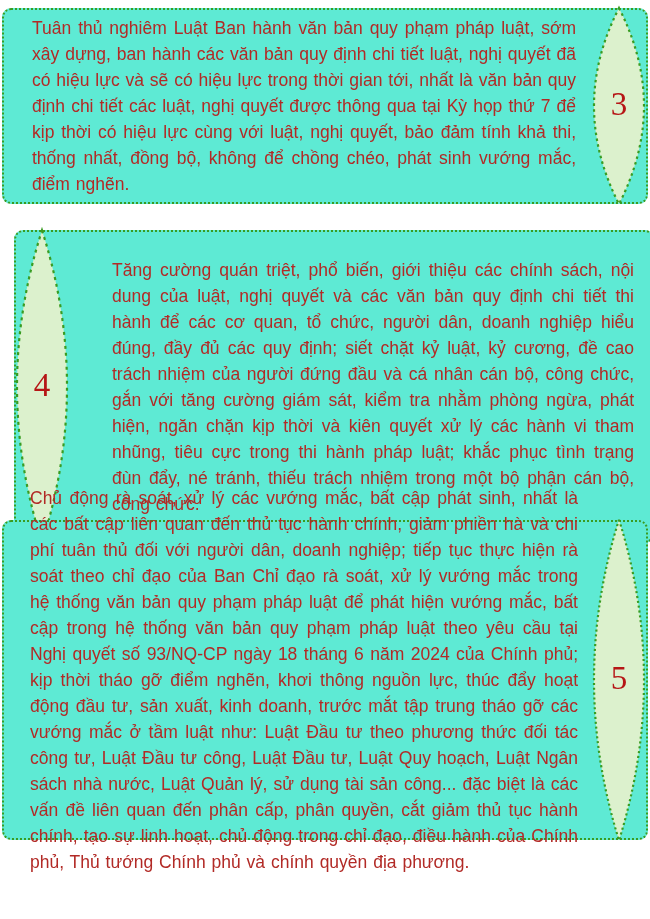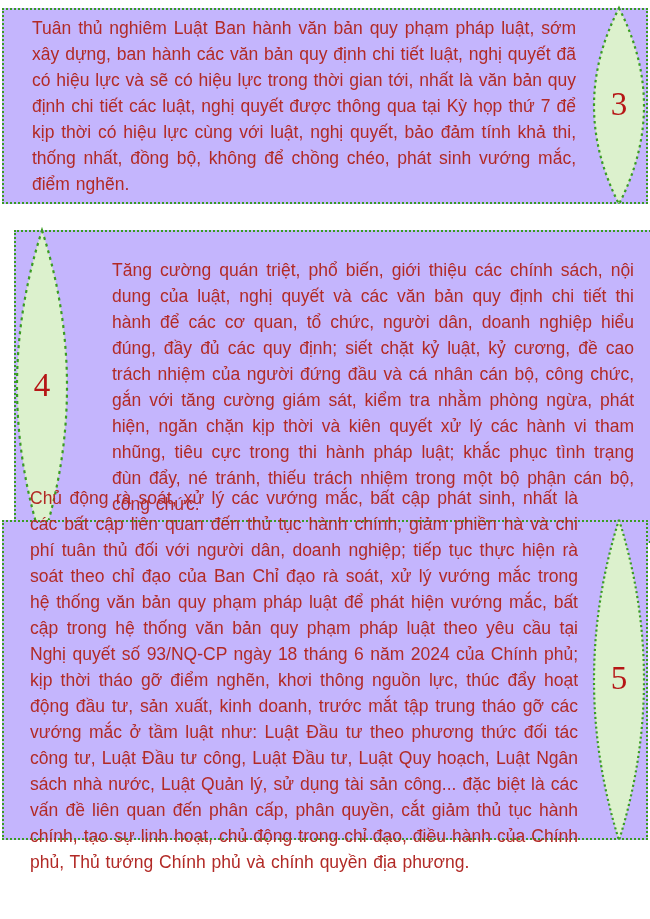--- a/index.html
+++ b/index.html
@@ -11,23 +11,23 @@
   .page {
     position: relative;
     width: 650px;
     height: 919px;
     background: #ffffff;
     overflow: hidden;
   }
   .card {
     position: absolute;
     box-sizing: border-box;
-    background: #c4b5fd;
+    background: #5eead4;
     border: 2px dotted #3a9c22;
-    border-radius: 0;
+    border-radius: 9px;
     display: flex;
     align-items: center;
   }
   .card-1 { left: 2px;  top: 8px;   width: 646px; height: 196px; padding: 6px 70px 6px 28px; }
   .card-2 { left: 5px;  top: 230px; width: 640px; height: 313px; padding: 6px 18px 6px 96px; margin-left: 9px; }
   .card-3 { left: 2px;  top: 520px; width: 646px; height: 320px; padding: 6px 68px 6px 26px; }
 
   .card-text {
     margin: 0;
     width: 100%;

